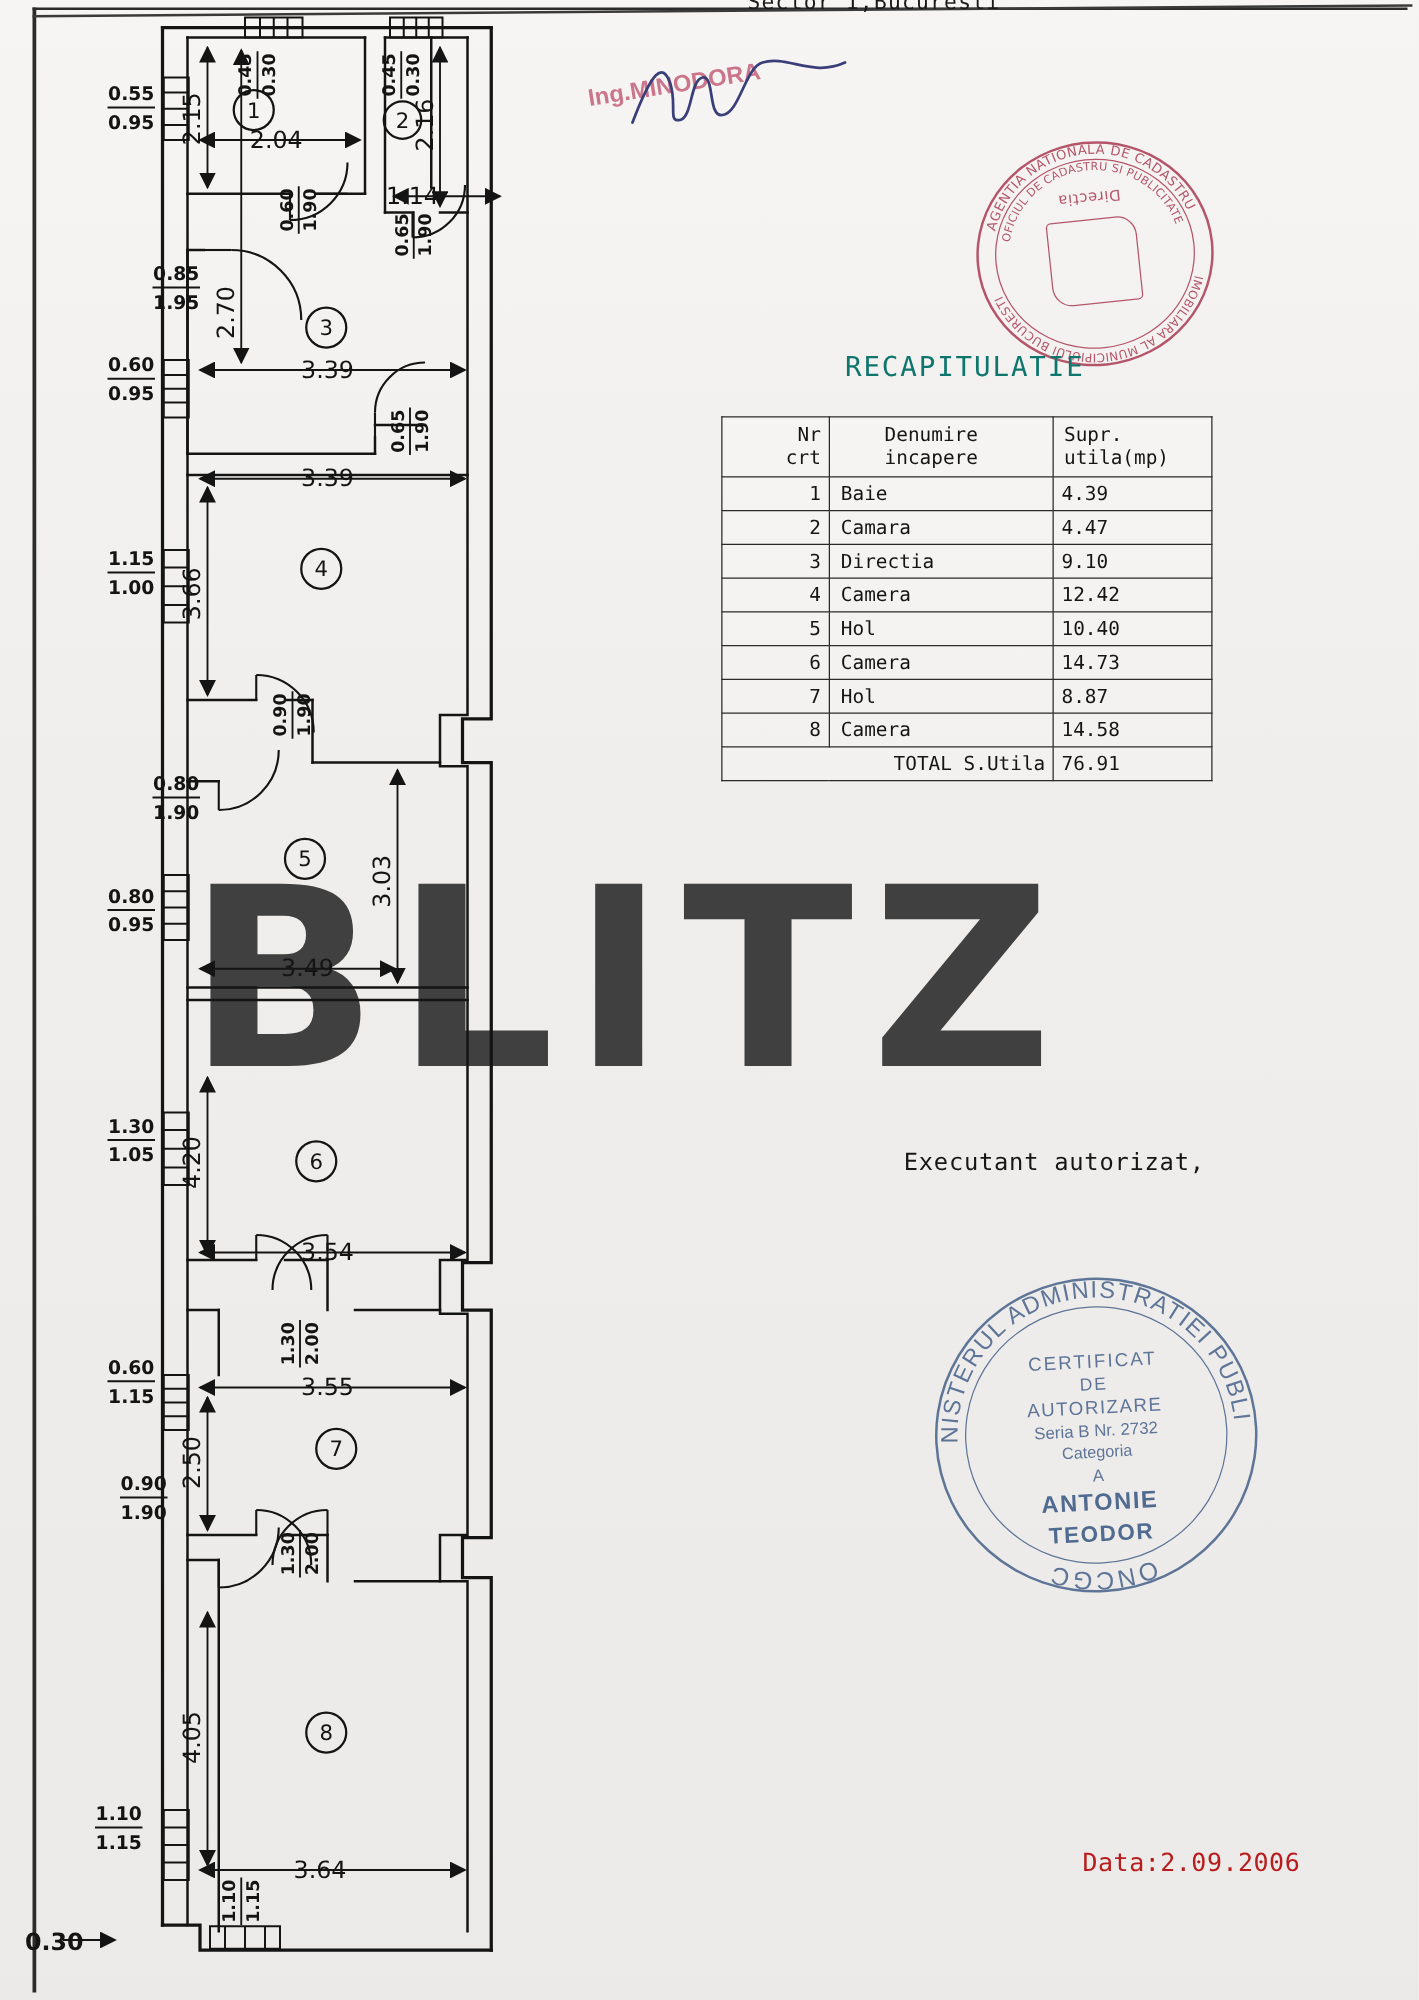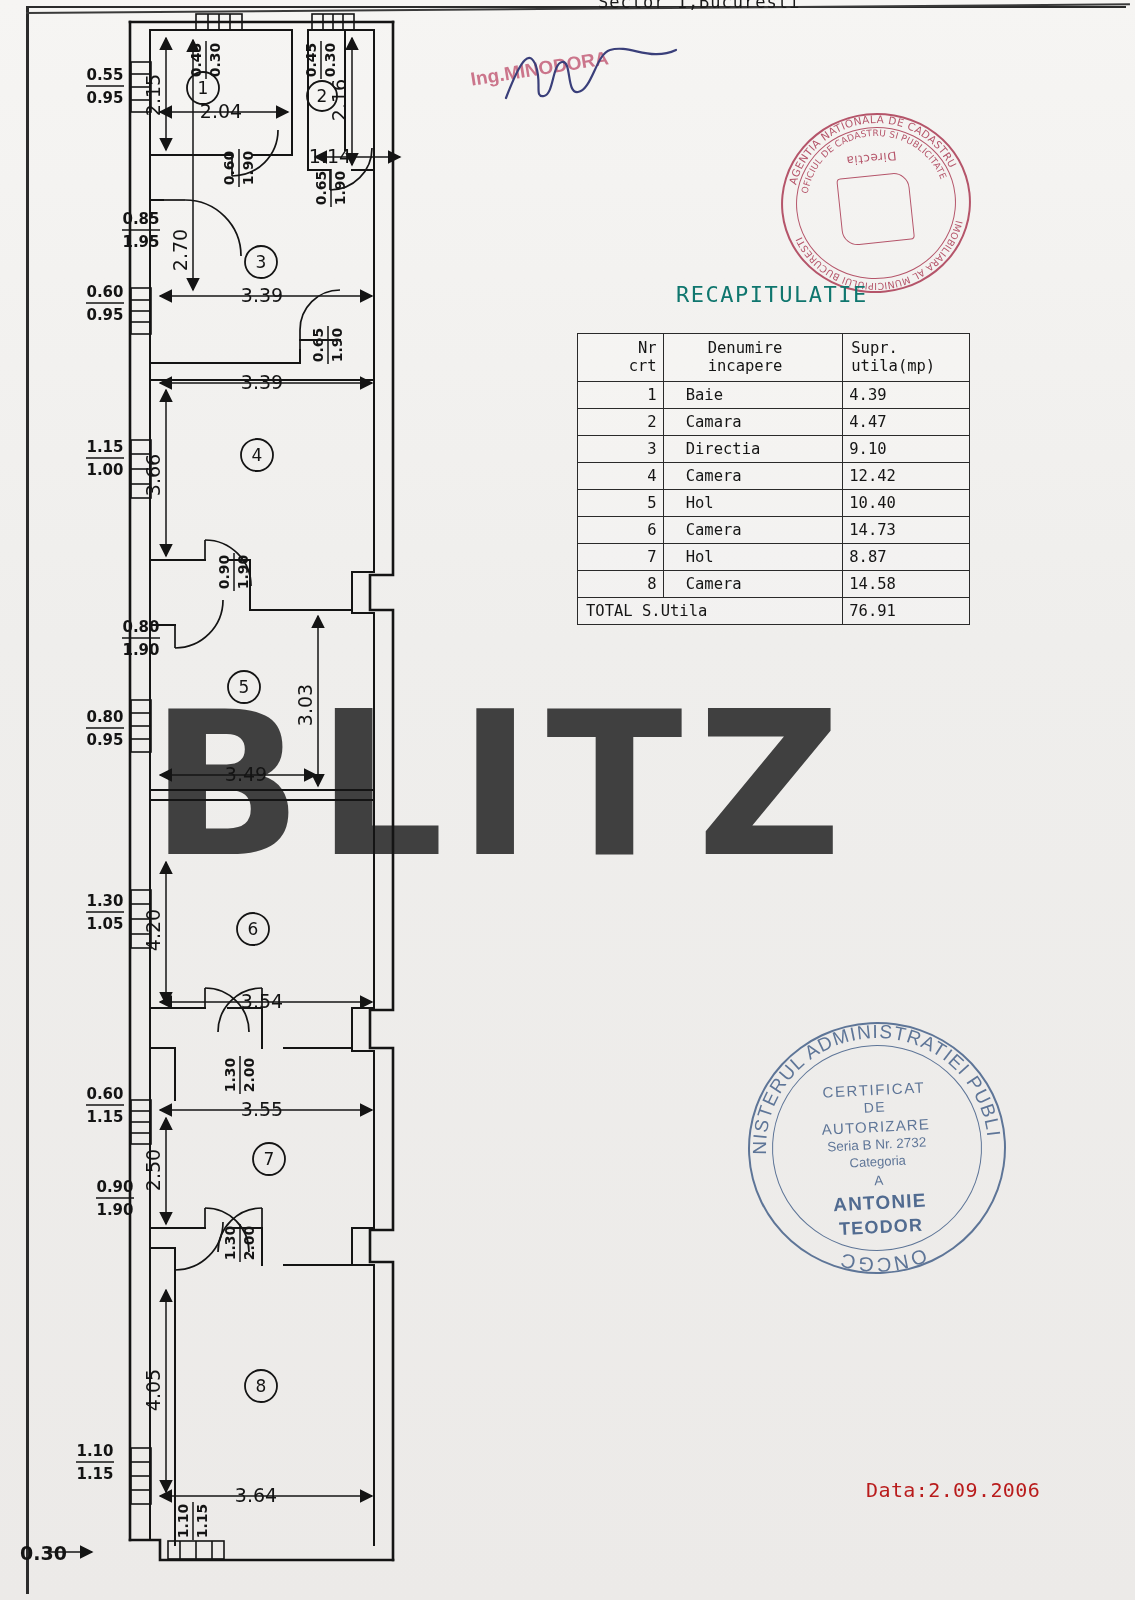--- a/index.html
+++ b/index.html
@@ -57,28 +57,28 @@
     border-collapse:collapse;
     font-family:"DejaVu Sans Mono", monospace;
     font-size:15.5px;color:#151515;
     background:rgba(255,255,255,0.22);
   }
   #recap-table td,#recap-table th{
     border:1.4px solid #2a2a2a;
     padding:4px 6px;height:26px;box-sizing:border-box;font-weight:normal;
   }
   #recap-table .c-nr{width:86px;text-align:right;}
-  #recap-table .c-name{width:180px;text-align:left;padding-left:22px;}
+  #recap-table .c-name{width:180px;text-align:left;padding-left:9px;}
   #recap-table .c-area{width:127px;text-align:left;}
   #recap-table thead td{height:48px;vertical-align:top;text-align:left;padding-top:5px;}
   #recap-table thead .c-nr{padding-left:14px;}
   #recap-table thead .c-name{padding-left:44px;}
   #recap-table thead .c-area{padding-left:8px;text-align:left;}
   #recap-table .hdr2{display:block;}
-  #recap-table tfoot td.total-label{text-align:left;padding-left:8px;}
+  #recap-table tfoot td.total-label{text-align:right;padding-left:8px;}
 
   
   .stamp-round{position:absolute;border-radius:50%;}
   #stamp-red{
     left:781px;top:113px;width:186px;height:176px;
     border:2.6px solid #b0485f;
     transform:rotate(-6deg);
     opacity:.92;
   }
   #stamp-red .ring2{
@@ -605,20 +605,21 @@
   </tbody>
   <tfoot>
     <tr>
       <td class="total-label" colspan="2">TOTAL S.Utila</td>
       <td class="c-area">76.91</td>
     </tr>
   </tfoot>
 </table>
 
 <div id="exec-block">
+  <div>Executant autorizat,</div>
 </div>
 
 <div id="stamp-blue" class="stamp-round">
   <div class="ring2"></div>
   <svg class="arc-text" viewBox="0 0 254 248" style="position:absolute;inset:0;">
     <defs>
       <path id="bArcTop" d="M 16 124 A 111 110 0 0 1 238 124"></path>
       <path id="bArcBot" d="M 238 124 A 111 110 0 0 1 16 124"></path>
     </defs>
     <text font-family="Liberation Sans, sans-serif" font-size="19" fill="#3f5c86" letter-spacing="1.2">

